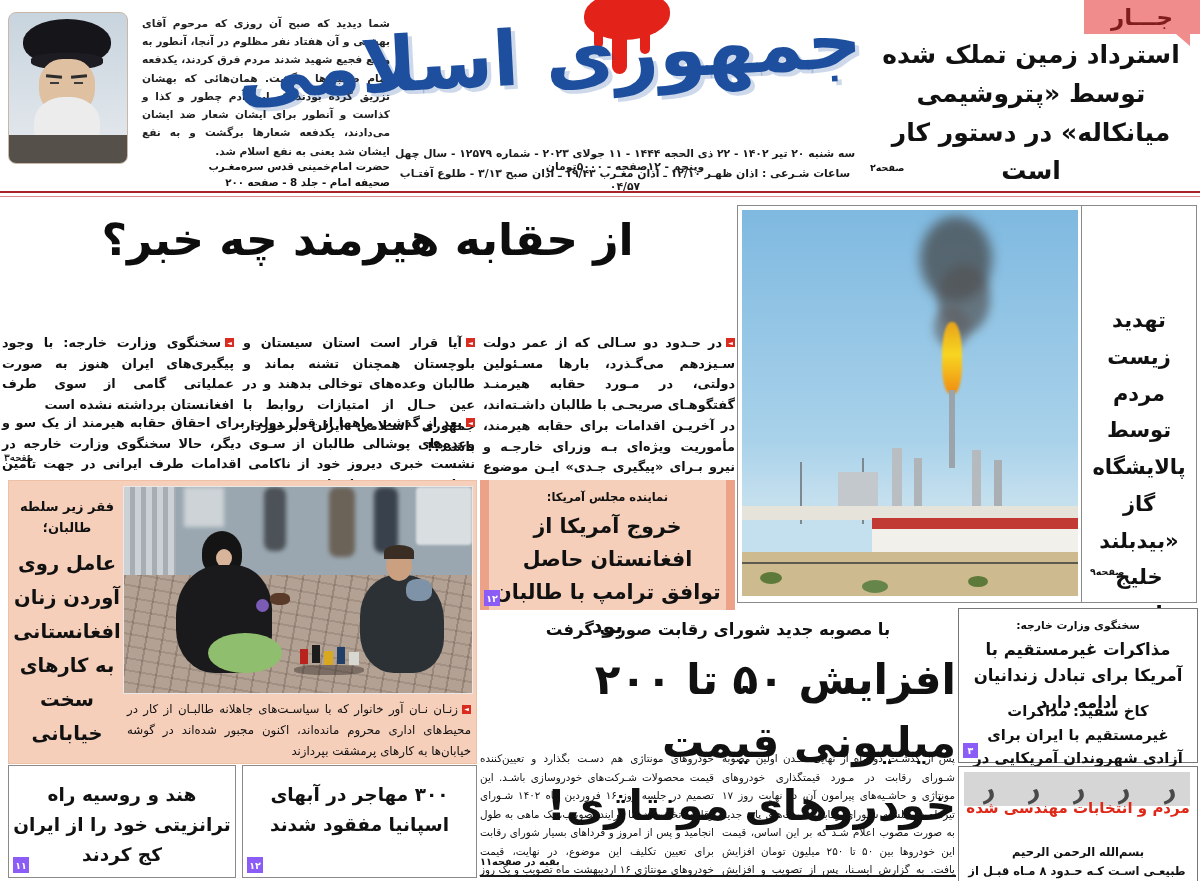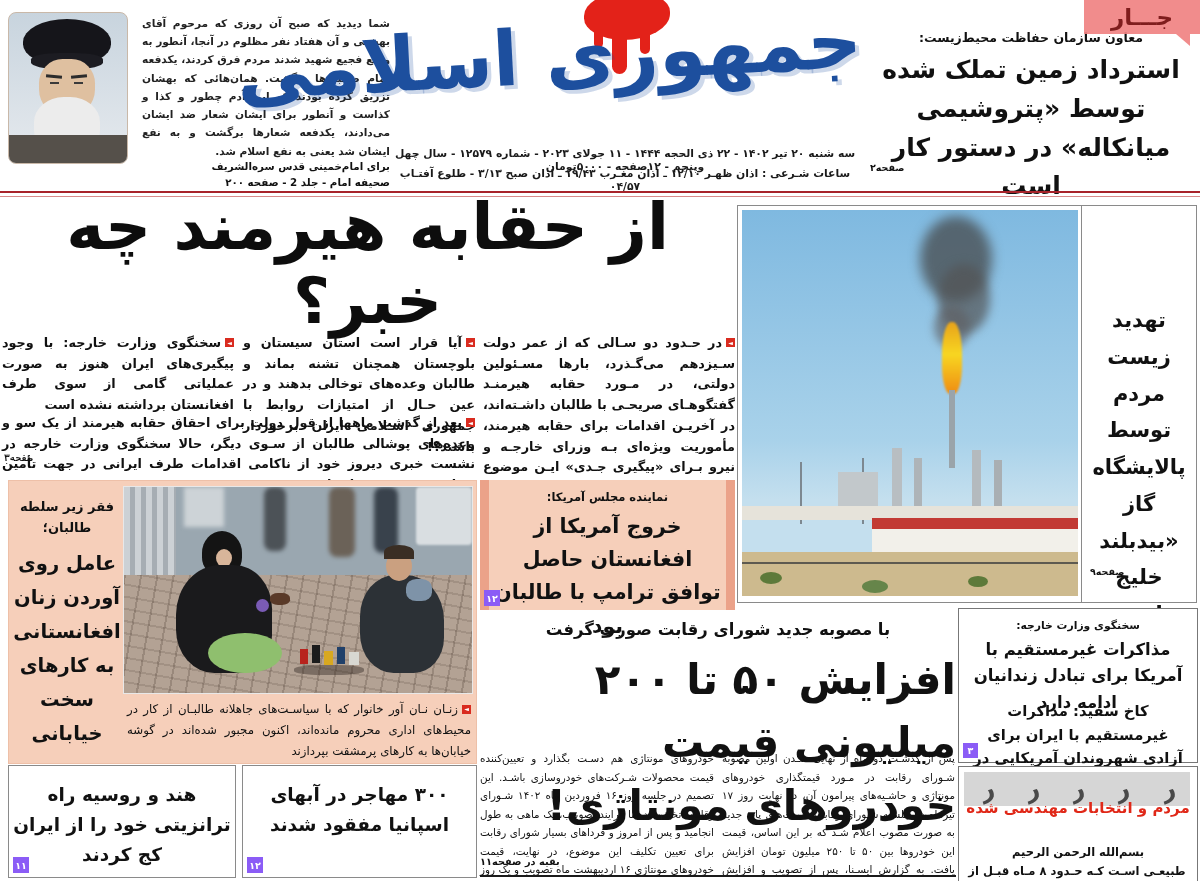--- a/index.html
+++ b/index.html
@@ -33,21 +33,21 @@
   .tr-story{left:868px;top:30px;width:326px;}
   .tr-kicker{font-size:12.5px;font-weight:bold;text-align:center;}
   .tr-head{font-size:25px;font-weight:bold;text-align:center;line-height:1.55;margin-top:6px;}
   .tr-page{position:absolute;left:2px;top:132px;font-size:9.5px;font-weight:bold;}
   .watermark{right:0;top:0;width:116px;height:34px;background:rgba(240,130,130,0.92);z-index:5;}
   .watermark .wm-label{width:100%;text-align:center;color:#7f1d1d;font-weight:bold;font-size:23px;line-height:34px;}
   .wm-tail{position:absolute;right:10px;top:34px;width:0;height:0;border-top:12px solid rgba(240,130,130,0.92);
     border-left:14px solid transparent;}
   .red-rule{left:0;top:191px;width:1200px;height:3px;border-top:2px solid #a8232a;border-bottom:1px solid #d98b8b;}
   
-  .lead-head{left:0;top:190px;width:735px;text-align:center;font-size:64px;font-weight:bold;color:#0d0d0d;
+  .lead-head{left:0;top:214px;width:735px;text-align:center;font-size:44px;font-weight:bold;color:#0d0d0d;
     letter-spacing:-1px;}
   .bullet{font-size:12.8px;font-weight:bold;line-height:1.62;color:#111;}
   .marker{display:inline-flex;width:9px;height:9px;background:#d92b1f;color:#fff;font-size:6px;
     align-items:center;justify-content:center;margin-left:4px;vertical-align:2px;}
   .lead-page{left:4px;top:452px;font-size:9.5px;font-weight:bold;font-family:Liberation Mono, monospace;}
   
   .refinery-box{left:737px;top:205px;width:458px;height:396px;border:1px solid #8a8a8a;background:#fff;}
   .ref-photo{left:4px;top:4px;width:336px;height:386px;overflow:hidden;background:linear-gradient(#7fb9e0 0%,#a9d2ea 60%,#c4dfee 75%);}
   .ref-div{left:343px;top:0;width:1px;height:100%;background:#8a8a8a;}
   .ref-side{left:346px;top:0;width:110px;height:100%;}
@@ -109,38 +109,37 @@
     <div class="pa" style="left:22px;top:40px;width:72px;height:16px;background:#1c1c22;border-radius:40%;"></div>
     <div class="pa" style="left:30px;top:46px;width:56px;height:58px;background:#dfc0a0;border-radius:42% 42% 48% 48%;"></div>
     <div class="pa" style="left:37px;top:62px;width:16px;height:3px;background:#2c2c2c;transform:rotate(6deg);"></div>
     <div class="pa" style="left:62px;top:62px;width:16px;height:3px;background:#2c2c2c;transform:rotate(-6deg);"></div>
     <div class="pa" style="left:41px;top:69px;width:9px;height:2px;background:#3a3a3a;"></div>
     <div class="pa" style="left:65px;top:69px;width:9px;height:2px;background:#3a3a3a;"></div>
     <div class="pa" style="left:25px;top:84px;width:66px;height:56px;background:#ececec;border-radius:45% 45% 40% 40%;"></div>
     <div class="pa" style="left:0;top:122px;width:118px;height:28px;background:#55504a;"></div>
   </div>
   <div class="abs quote-text jst">شما دیدید که صبح آن روزی که مرحوم آقای بهشتی و آن هفتاد نفر مظلوم در آنجا، آنطور به وضع فجیع شهید شدند مردم فرق کردند، یکدفعه تمام صحبت‌ها برگشت. همان‌هائی که بهشان تزریق کرده بودند که این آدم چطور و کذا و کذاست و آنطور برای ایشان شعار ضد ایشان می‌دادند، یکدفعه شعارها برگشت و به نفع ایشان شد یعنی به نفع اسلام شد.</div>
-  <div class="abs quote-att">برای امام‌خمینی قدس سره‌الشریف</div>
-  <div class="abs quote-src">صحیفه امام - جلد 2 - صفحه ۲۰۰</div>
+  <div class="abs quote-att">حضرت امام‌خمینی قدس سره‌مغـرب</div>
+  <div class="abs quote-src">صحیفه امام - جلد 8 - صفحه ۲۰۰</div>
 </div>
 
 <div class="abs masthead">
   <div class="splash">
     <div class="blob"></div>
       <div class="d1"></div>
       <div class="d2"></div>
       <div class="d3"></div>
   </div>
   <div class="abs mast-title">جمهوری اسلامی</div>
   <div class="abs date-line">سه شنبه ۲۰ تیر ۱۴۰۲ - ۲۲ ذی الحجه ۱۴۴۴ - ۱۱ جولای ۲۰۲۳ - شماره ۱۲۵۷۹ - سال چهل وپنجم - ۱۲صفحه - ۵۰۰۰تومان</div>
   <div class="abs prayer-line">ساعات شـرعی : اذان ظهـر ۱۲/۱۰ ـ اذان مغـرب ۱۹/۴۳ ـ اذان صبح ۳/۱۳ - طلوع آفتـاب ۰۴/۵۷</div>
 </div>
 
 <div class="abs tr-story">
-  <div class="tr-kicker">معاون سازمان حفاظت محیط‌زیست:</div>
   <div class="tr-head">استرداد زمین تملک شده توسط «پتروشیمی میانکاله» در دستور کار است</div>
   <div class="tr-page">صفحه۲</div>
 </div>
 
 <div class="abs watermark">
   <div class="wm-label">جـــار</div>
   <div class="wm-tail"></div>
 </div>
 
 <div class="abs red-rule"></div>

